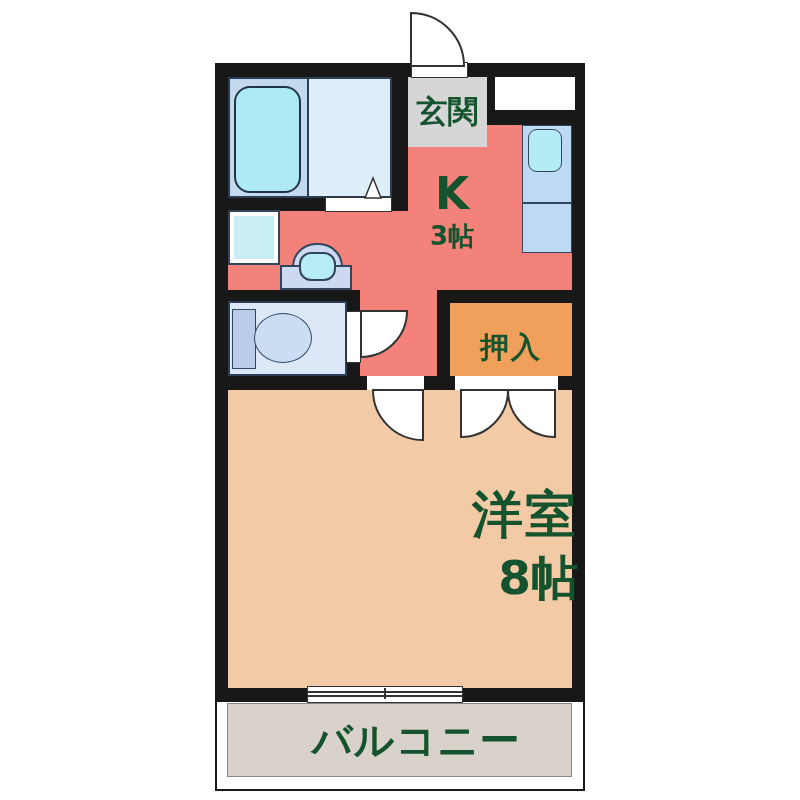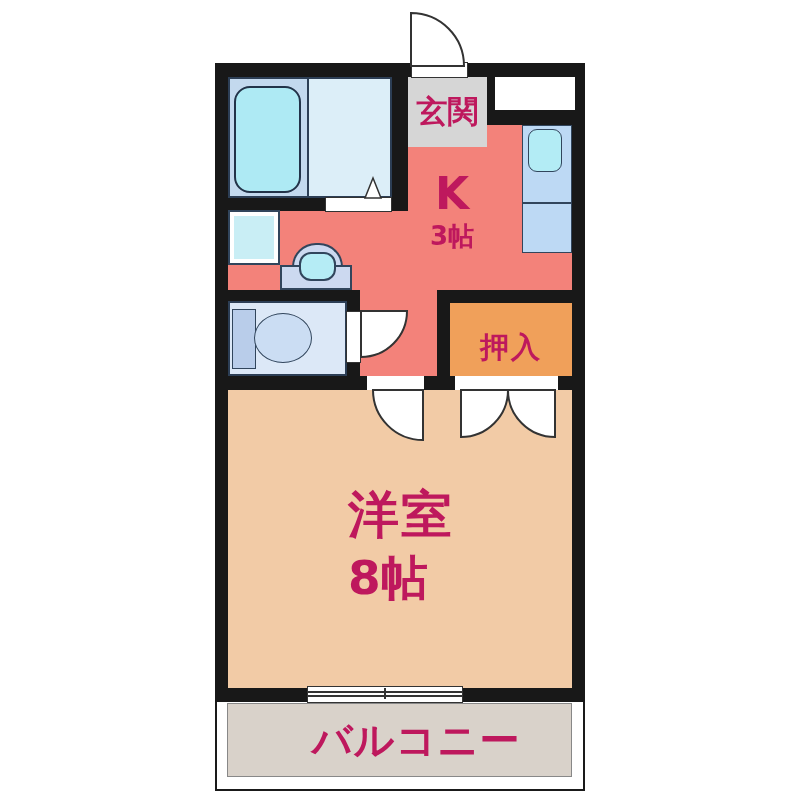--- a/index.html
+++ b/index.html
@@ -1,21 +1,21 @@
 <!DOCTYPE html>
 <html><head>
 <meta charset="utf-8">
 <style>
   html,body{margin:0;padding:0;background:#ffffff;}
   #stage{position:relative;width:800px;height:800px;background:#ffffff;overflow:hidden;
          font-family:"DejaVu Sans","Liberation Sans",sans-serif;}
   .abs{position:absolute;box-sizing:border-box;}
   .wall{background:#181818;}
   .label{display:flex;align-items:center;justify-content:center;
-         color:#be185d;font-weight:900;white-space:nowrap;}
+         color:#14532d;font-weight:900;white-space:nowrap;}
 
   
   .kitchen-fill{left:228px;top:77px;width:344px;height:313px;background:#f3827a;}
   .room-fill{left:228px;top:390px;width:344px;height:298px;background:#f2cba6;}
   .genkan-fill{left:408px;top:77px;width:79px;height:70px;background:#d6d6d6;}
   .oshiire-fill{left:450px;top:303px;width:122px;height:73px;background:#f0a05a;}
 
   
   .w-top{left:215px;top:63px;width:370px;height:14px;}
   .w-left{left:215px;top:63px;width:13px;height:639px;}
@@ -70,21 +70,21 @@
   .window .ln1{position:absolute;left:0;top:4px;width:100%;height:1.5px;background:#333;}
   .window .ln2{position:absolute;left:0;top:8px;width:100%;height:1.5px;background:#333;}
   .window .tick{position:absolute;left:76px;top:1px;width:1.5px;height:11px;background:#333;}
 
   
   .genkan-label{left:408px;top:77px;width:79px;height:70px;font-size:31px;}
   .k-label{left:392px;top:170px;width:120px;flex-direction:column;}
   .k-label .k{font-size:44px;line-height:48px;}
   .k-label .sz{font-size:26px;line-height:36px;}
   .oshiire-label{left:450px;top:303px;width:122px;height:90px;font-size:29px;letter-spacing:2px;}
-  .room-label{left:348px;top:486px;width:230px;flex-direction:column;align-items:flex-start;justify-content:flex-start;}
+  .room-label{left:348px;top:486px;width:230px;flex-direction:column;align-items:flex-end;justify-content:flex-start;}
   .room-label .nm{font-size:51px;line-height:58px;letter-spacing:2px;}
   .room-label .sz{font-size:47px;line-height:52px;margin-top:8px;}
   .balcony-label{left:227px;top:703px;width:378px;height:74px;font-size:40px;letter-spacing:1px;}
 
   svg.overlay{position:absolute;left:0;top:0;pointer-events:none;}
 </style>
 </head>
 <body>
 
 <div id="stage">

